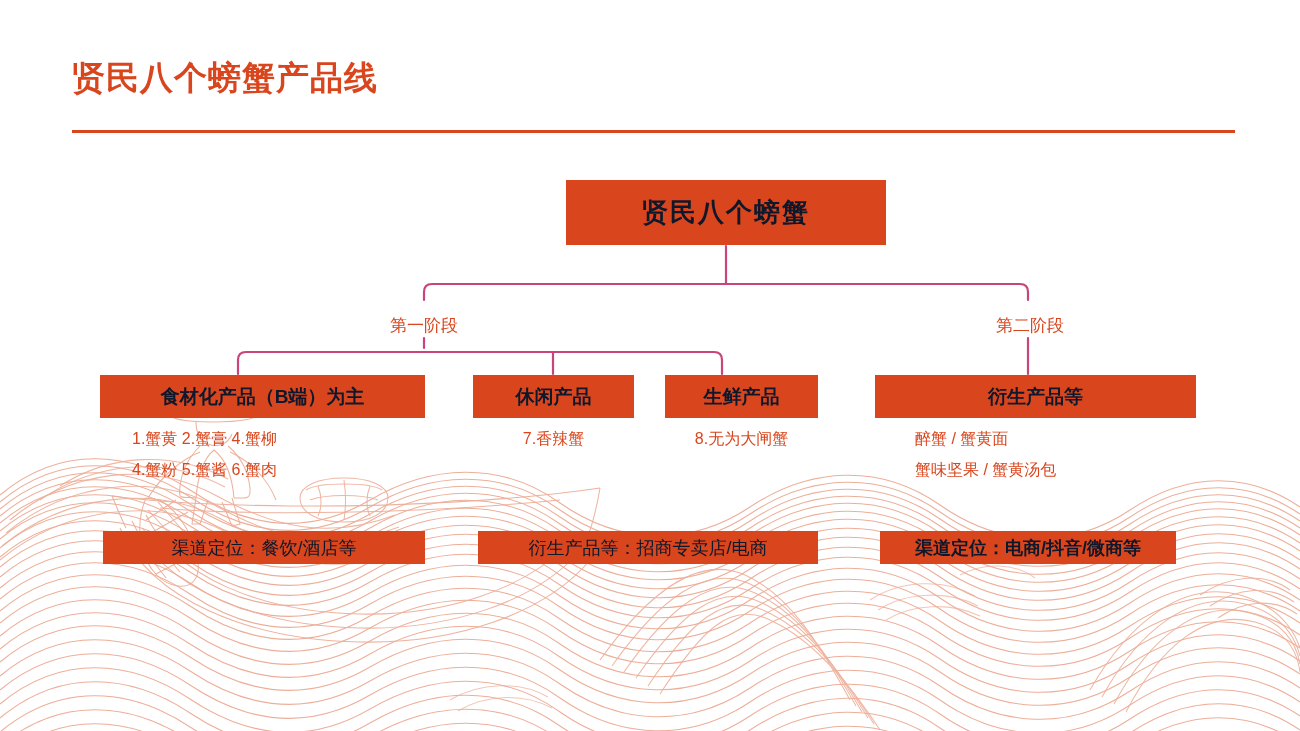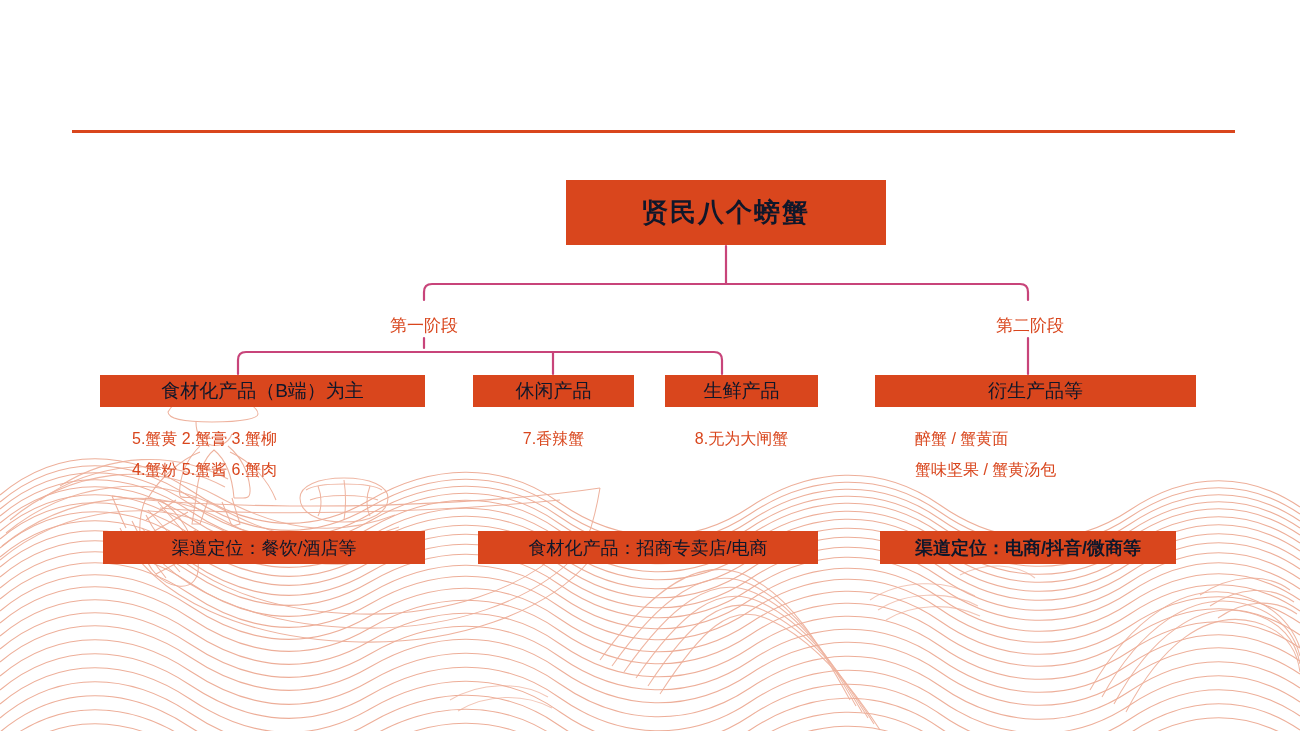--- a/index.html
+++ b/index.html
@@ -80,23 +80,23 @@
     color: #d9461d;
     font-size: 17px;
     z-index: 2;
     white-space: nowrap;
     text-align: center;
   }
   #stage-1-label { left: 357px; top: 314px; width: 134px; }
   #stage-2-label { left: 963px; top: 314px; width: 134px; }
 
   .cat-box {
-    height: 32px;
+    height: 43px;
     font-size: 19px;
-    font-weight: normal;
+    font-weight: bold;
     top: 375px;
   }
   #cat-box-1 { left: 100px; width: 325px; }
   #cat-box-2 { left: 473px; width: 161px; }
   #cat-box-3 { left: 665px; width: 153px; }
   #cat-box-4 { left: 875px; width: 321px; }
 
   .items {
     position: absolute;
     z-index: 2;
@@ -250,20 +250,21 @@
 
       <path d="M424 338 L 424 348"></path>
 
       <path d="M238 374 L 238 360 Q 238 352 246 352 L 714 352 Q 722 352 722 360 L 722 374"></path>
       <path d="M553 352 L 553 374"></path>
 
       <path d="M1028 338 L 1028 374"></path>
     </g>
   </svg>
 
+  <div id="page-title">贤民八个螃蟹产品线</div>
   <div id="title-rule"></div>
 
   <div id="root-box" class="obox">
     <span>贤民八个螃蟹</span>
   </div>
 
   <div id="stage-1-label" class="stage-label">第一阶段</div>
   <div id="stage-2-label" class="stage-label">第二阶段</div>
 
   <div id="cat-box-1" class="obox cat-box">
@@ -273,37 +274,37 @@
     <span>休闲产品</span>
   </div>
   <div id="cat-box-3" class="obox cat-box">
     <span>生鲜产品</span>
   </div>
   <div id="cat-box-4" class="obox cat-box">
     <span>衍生产品等</span>
   </div>
 
   <div id="items-1" class="items">
-    <div class="line">5.蟹黄  2.蟹膏  3.蟹柳</div>
+    <div class="line">1.蟹黄  2.蟹膏  4.蟹柳</div>
     <div class="line">4.蟹粉  5.蟹酱  6.蟹肉</div>
   </div>
   <div id="items-2" class="items">
     <div class="line">7.香辣蟹</div>
   </div>
   <div id="items-3" class="items">
     <div class="line">8.无为大闸蟹</div>
   </div>
   <div id="items-4" class="items">
     <div class="line">醉蟹 / 蟹黄面</div>
     <div class="line">蟹味坚果 / 蟹黄汤包</div>
   </div>
 
   <div id="chan-box-1" class="obox chan-box">
     <span>渠道定位：餐饮/酒店等</span>
   </div>
   <div id="chan-box-2" class="obox chan-box">
-    <span>食材化产品：招商专卖店/电商</span>
+    <span>衍生产品等：招商专卖店/电商</span>
   </div>
   <div id="chan-box-3" class="obox chan-box">
     <span>渠道定位：电商/抖音/微商等</span>
   </div>
 
 </div>
 
 </body></html>

